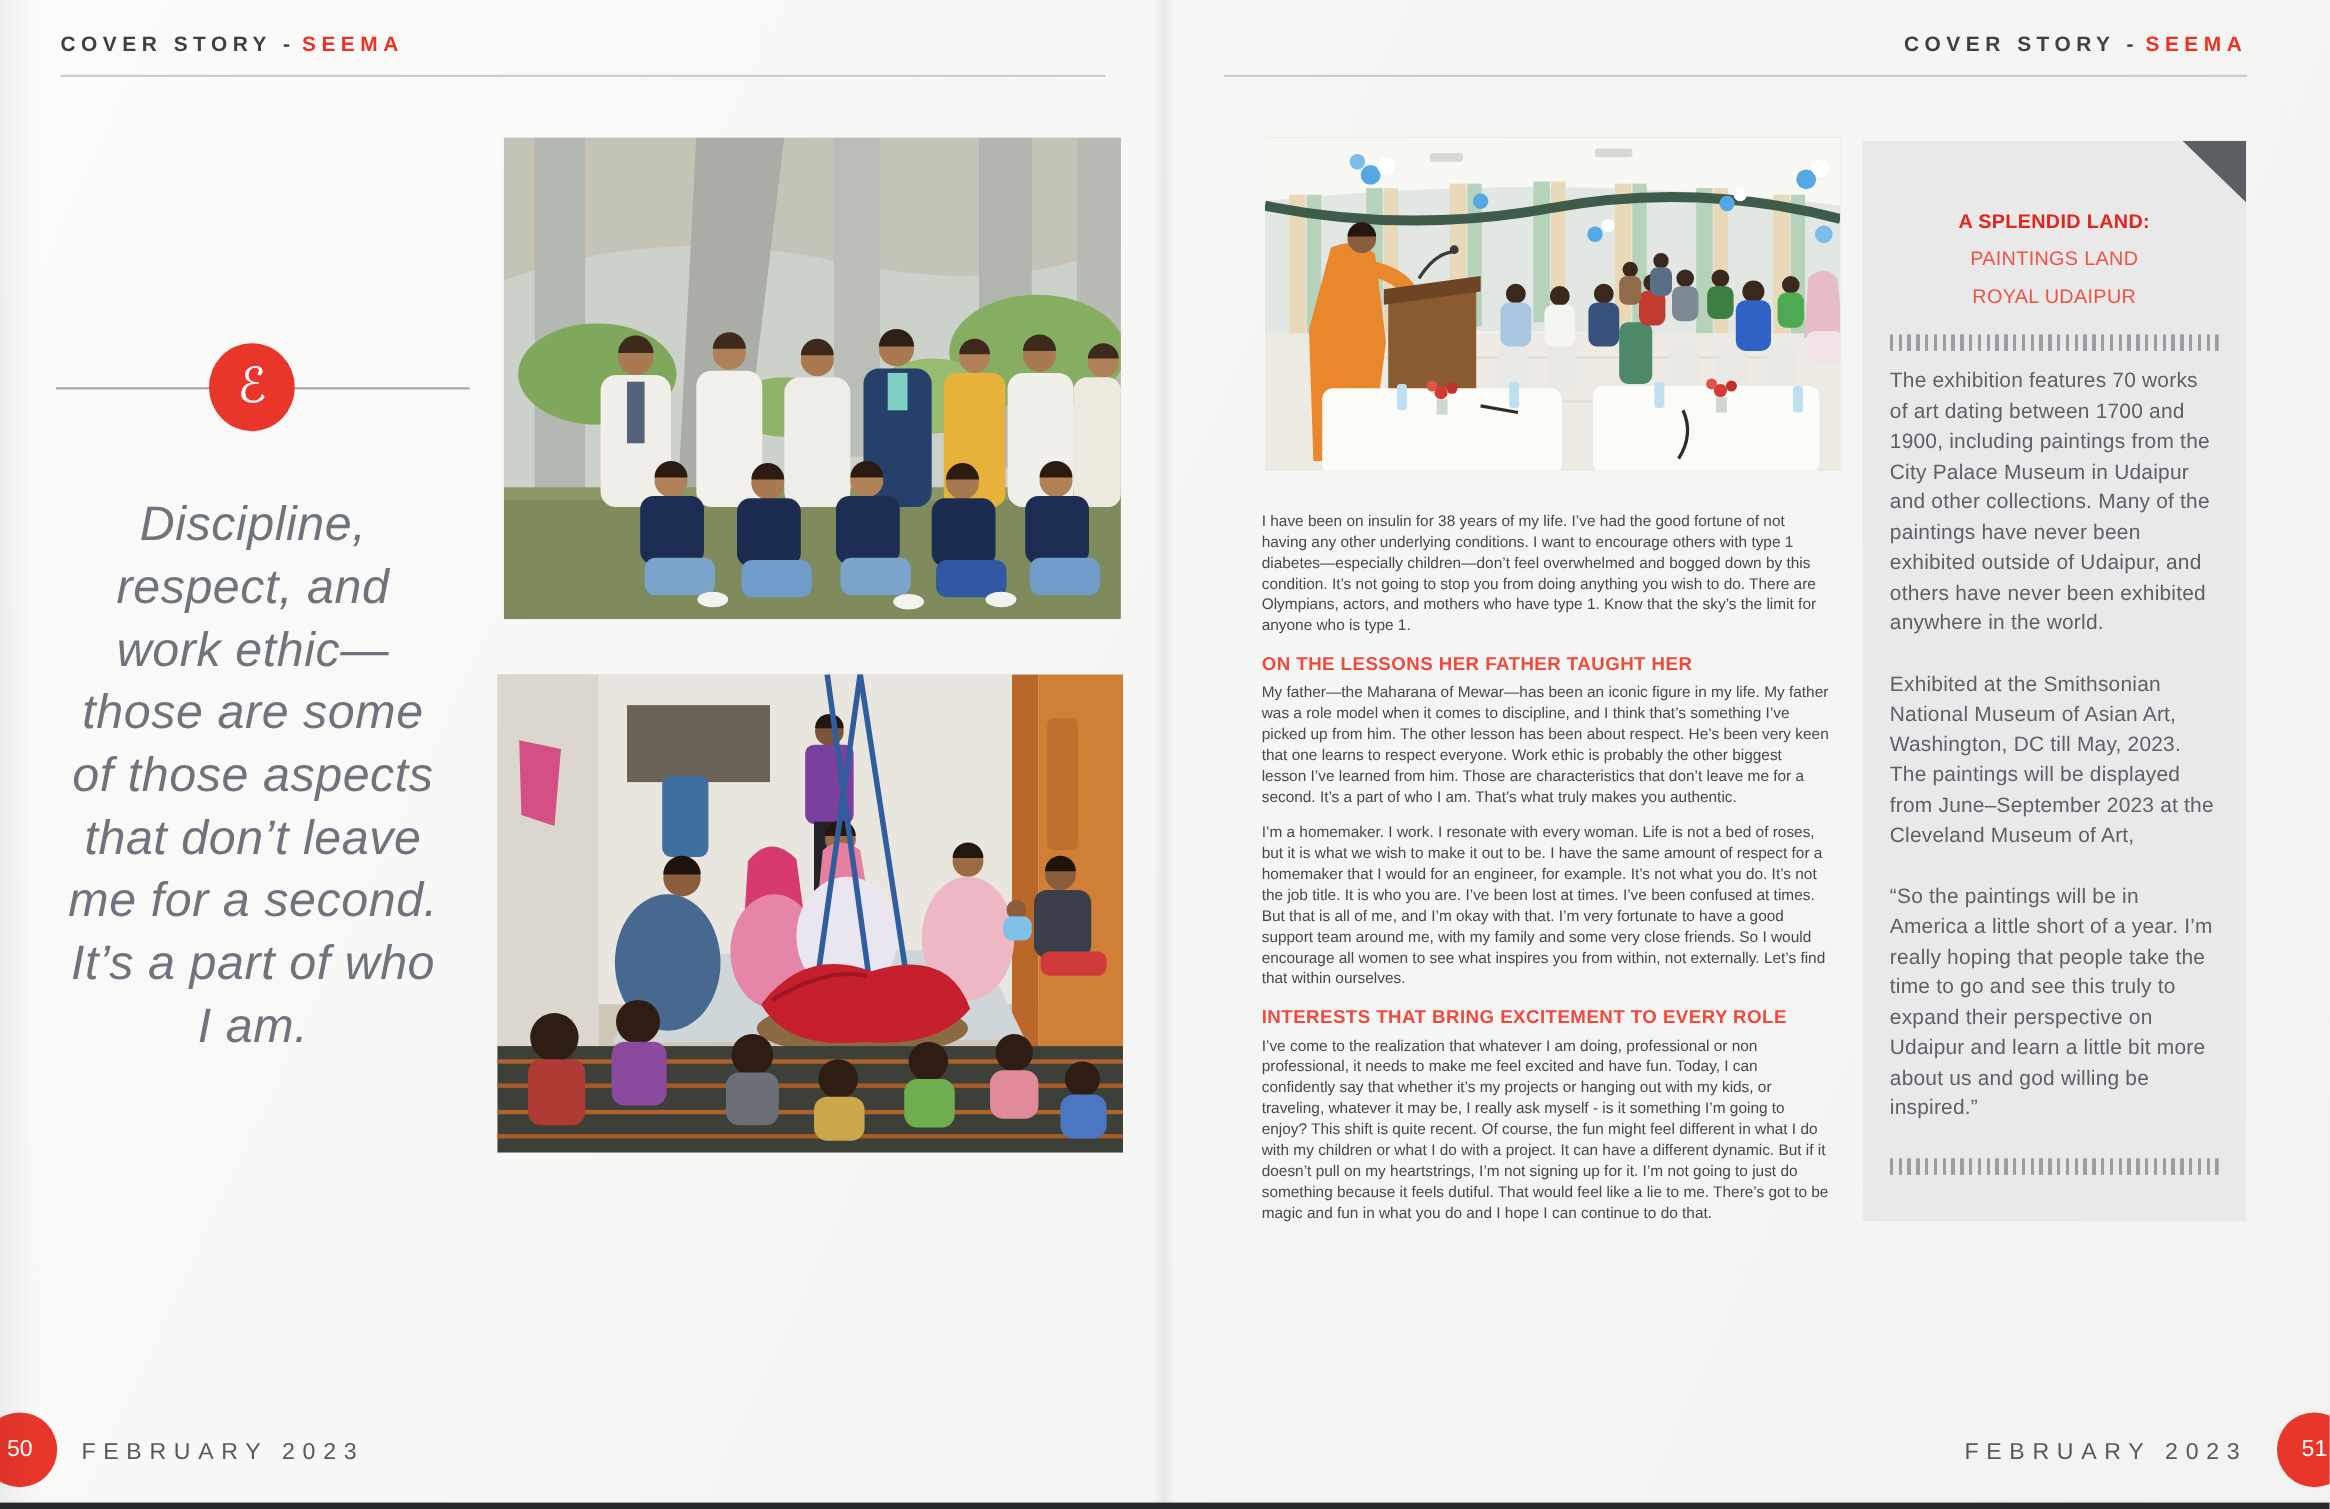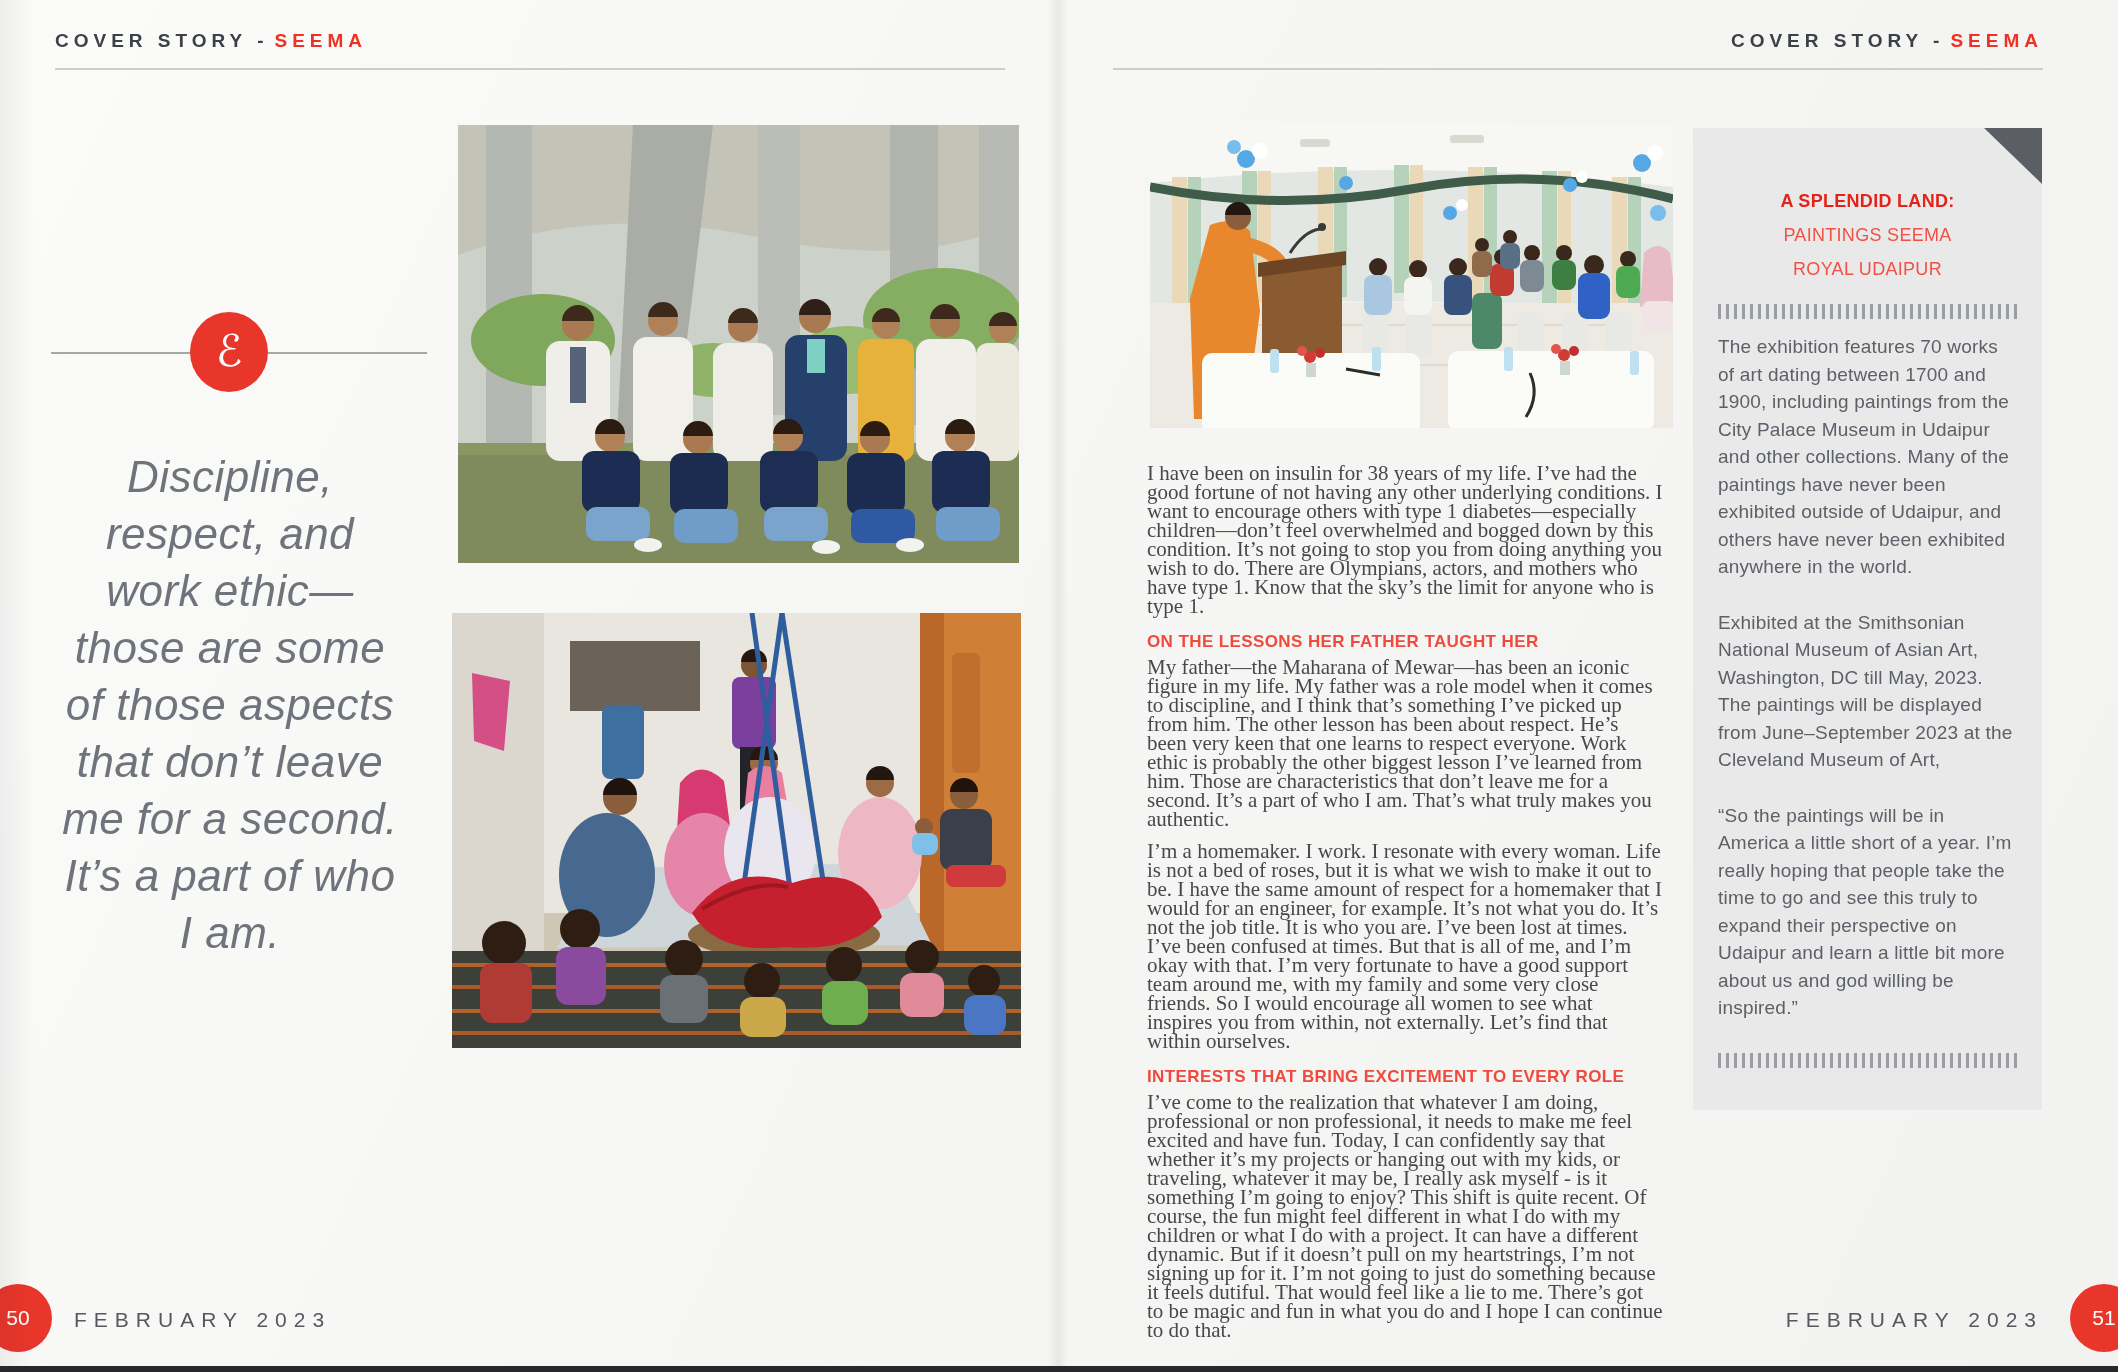--- a/index.html
+++ b/index.html
@@ -35,21 +35,21 @@
 
   
   .photo { position:absolute; overflow:hidden; background:#ddd; }
   .photo svg { display:block; width:100%; height:100%; }
   .photo-1 { left:458px; top:125px; width:561px; height:438px; }
   .photo-2 { left:452px; top:613px; width:569px; height:435px; }
   .photo-3 { left:1150px; top:125px; width:523px; height:303px; }
 
   
   .article { position:absolute; left:1147px; top:464px; width:516px; }
-  .body-par { font-family:Liberation Serif, serif; font-size:21px; line-height:19px;
+  .body-par { font-family:Liberation Sans, sans-serif; font-size:14px; line-height:19px;
               color:#47484b; margin-bottom:13px; }
   .red-heading { font-size:17px; font-weight:700; letter-spacing:0.4px; color:#ef4a3d;
                  margin:12px 0 4px 0; line-height:25px; }
 
   
   .sidebar { position:absolute; left:1693px; top:128px; width:349px; height:982px;
              background:#e9e9ea; padding:56px 25px 0 25px;
              clip-path:polygon(0 0, calc(100% - 58px) 0, 100% 56px, 100% 100%, 0 100%); }
   .fold { position:absolute; top:0; right:0; width:58px; height:56px; background:#5b5f64;
           clip-path:polygon(0 0, 100% 0, 100% 100%); }
@@ -359,21 +359,21 @@
     <p class="body-par">I have been on insulin for 38 years of my life. I’ve had the good fortune of not having any other underlying conditions. I want to encourage others with type 1 diabetes—especially children—don’t feel overwhelmed and bogged down by this condition. It’s not going to stop you from doing anything you wish to do. There are Olympians, actors, and mothers who have type 1. Know that the sky’s the limit for anyone who is type 1.</p>
     <h3 class="red-heading">ON THE LESSONS HER FATHER TAUGHT HER</h3>
     <p class="body-par">My father—the Maharana of Mewar—has been an iconic figure in my life. My father was a role model when it comes to discipline, and I think that’s something I’ve picked up from him. The other lesson has been about respect. He’s been very keen that one learns to respect everyone. Work ethic is probably the other biggest lesson I’ve learned from him. Those are characteristics that don’t leave me for a second. It’s a part of who I am. That’s what truly makes you authentic.</p>
     <p class="body-par">I’m a homemaker. I work. I resonate with every woman. Life is not a bed of roses, but it is what we wish to make it out to be. I have the same amount of respect for a homemaker that I would for an engineer, for example. It’s not what you do. It’s not the job title. It is who you are. I’ve been lost at times. I’ve been confused at times. But that is all of me, and I’m okay with that. I’m very fortunate to have a good support team around me, with my family and some very close friends. So I would encourage all women to see what inspires you from within, not externally. Let’s find that within ourselves.</p>
     <h3 class="red-heading">INTERESTS THAT BRING EXCITEMENT TO EVERY ROLE</h3>
     <p class="body-par">I’ve come to the realization that whatever I am doing, professional or non professional, it needs to make me feel excited and have fun. Today, I can confidently say that whether it’s my projects or hanging out with my kids, or traveling, whatever it may be, I really ask myself - is it something I’m going to enjoy? This shift is quite recent. Of course, the fun might feel different in what I do with my children or what I do with a project. It can have a different dynamic. But if it doesn’t pull on my heartstrings, I’m not signing up for it. I’m not going to just do something because it feels dutiful. That would feel like a lie to me. There’s got to be magic and fun in what you do and I hope I can continue to do that.</p>
   </article>
 
   <aside class="sidebar">
     <div class="sb-title sb-title-bold">A SPLENDID LAND:</div>
-    <div class="sb-title sb-title-light">PAINTINGS SEEMA</div>
+    <div class="sb-title sb-title-light">PAINTINGS LAND</div>
     <div class="sb-title sb-title-light">ROYAL UDAIPUR</div>
     <div class="ticks"></div>
     <p class="sb-par">The exhibition features 70 works of art dating between 1700 and 1900, including paintings from the City Palace Museum in Udaipur and other collections. Many of the paintings have never been exhibited outside of Udaipur, and others have never been exhibited anywhere in the world.</p>
     <p class="sb-par">Exhibited at the Smithsonian National Museum of Asian Art, Washington, DC till May, 2023. The paintings will be displayed from June–September 2023 at the Cleveland Museum of Art,</p>
     <p class="sb-par">“So the paintings will be in America a little short of a year. I’m really hoping that people take the time to go and see this truly to expand their perspective on Udaipur and learn a little bit more about us and god willing be inspired.”</p>
     <div class="ticks ticks-bottom"></div>
   </aside>
   <div class="fold" style="position:absolute; left:1984px; top:128px;"></div>
 
   <div class="issue-date issue-right">FEBRUARY 2023</div>

